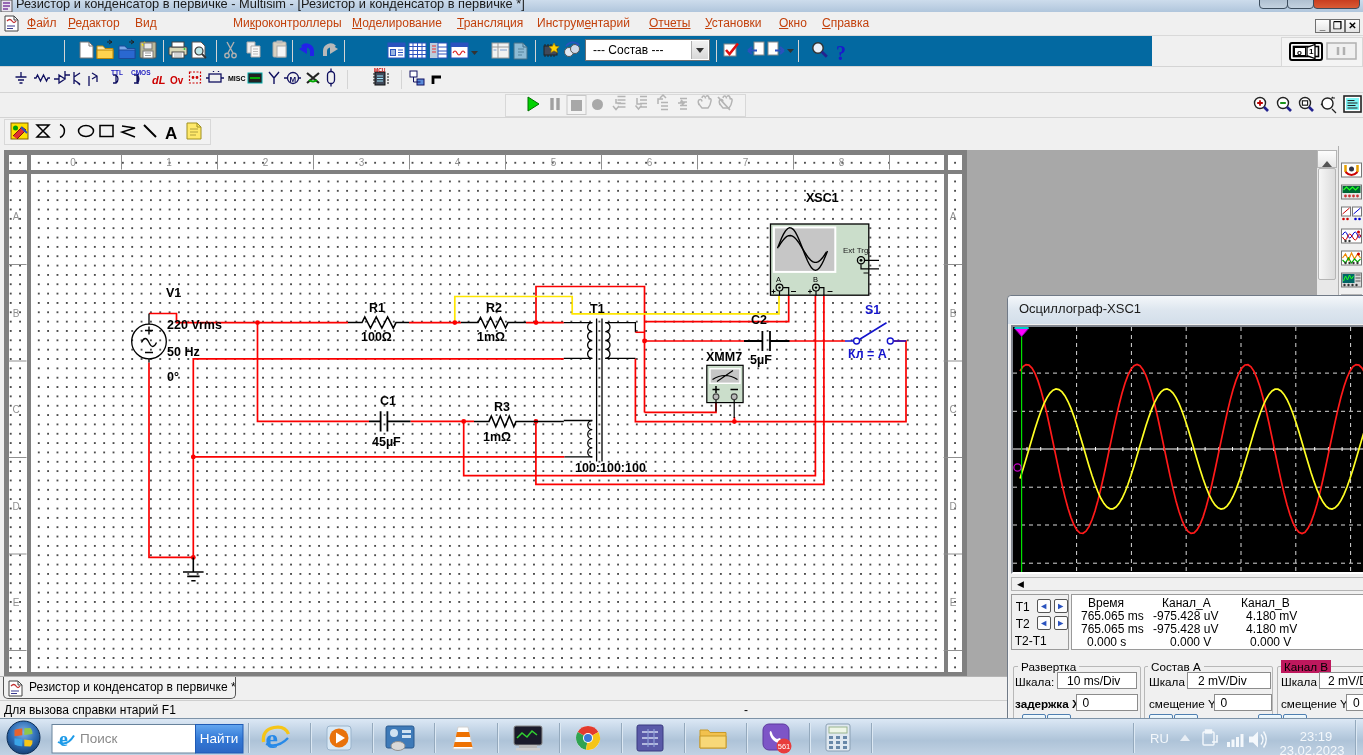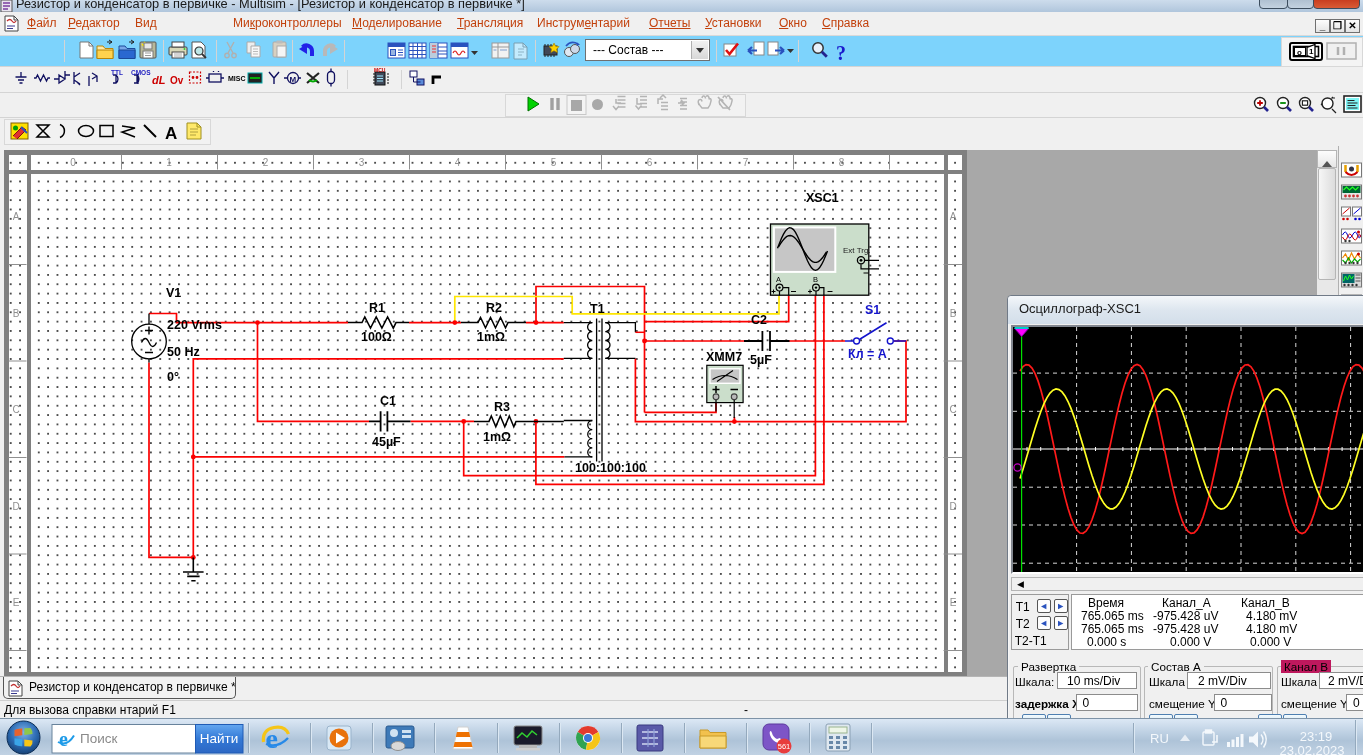--- a/index.html
+++ b/index.html
@@ -8,21 +8,21 @@
 
 #titlebar{left:0;top:0;width:1363px;height:16px;background:linear-gradient(#cddcec,#a9c0d8);border-bottom:1px solid #8aa0b6;overflow:hidden;text-align:right;}
 #titletext{left:16px;top:-4px;font-size:12.8px;color:#1a1a1a;white-space:nowrap;}
 .wbtn{position:absolute;top:-10px;height:19px;border:1px solid #3c4d5e;border-radius:0 0 4px 4px;background:linear-gradient(#f4f8fb,#cfdae6 45%,#aebfd0 50%,#c3d2e0);}
 #btnclose{background:linear-gradient(#f0b0a0,#e06b4e 45%,#c83c1e 50%,#d95b35);}
 
 #menubar{left:0;top:12px;width:1363px;height:24px;background:#f0f0f0;border-bottom:1px solid #d9d9d9;}
 .mi{position:absolute;top:4px;font-size:12px;color:#c2410c;}
 .mdibtn{position:absolute;top:7px;width:15px;height:14px;background:linear-gradient(#fdfdfd,#e4e4e4);border:1px solid #707070;font-size:10px;font-weight:bold;text-align:center;line-height:12px;color:#000;}
 
-#row1{left:0;top:36px;width:1363px;height:31px;background:#7dd3fc;}
+#row1{left:0;top:36px;width:1152px;height:31px;background:#0369a1;}
 #row2{left:0;top:67px;width:1363px;height:26px;background:#f0f0f0;}
 #row3{left:0;top:93px;width:1363px;height:25px;background:#f0f0f0;}
 #row4{left:0;top:118px;width:1363px;height:28px;background:#f0f0f0;}
 .combo{position:absolute;left:585px;top:3px;width:125px;height:22px;background:#fff;border:1px solid #707070;font-size:12px;color:#000;line-height:20px;padding-left:7px;}
 .combobtn{position:absolute;right:1px;top:1px;width:17px;height:18px;background:linear-gradient(#f2f2f2,#d8d8d8);border-left:1px solid #b0b0b0;}
 .combobtn:after{content:"";position:absolute;left:4px;top:7px;border:4px solid transparent;border-top:5px solid #333;}
 
 #canvas{left:0;top:146px;width:1341px;height:530px;background:#f0f0f0;overflow:hidden;}
 #sheet{position:absolute;left:4px;top:4px;width:962.5px;height:526px;background:#808080;}
 #gridarea{background:radial-gradient(circle,#4d4d4d 0.7px,transparent 1.15px) #fff;

